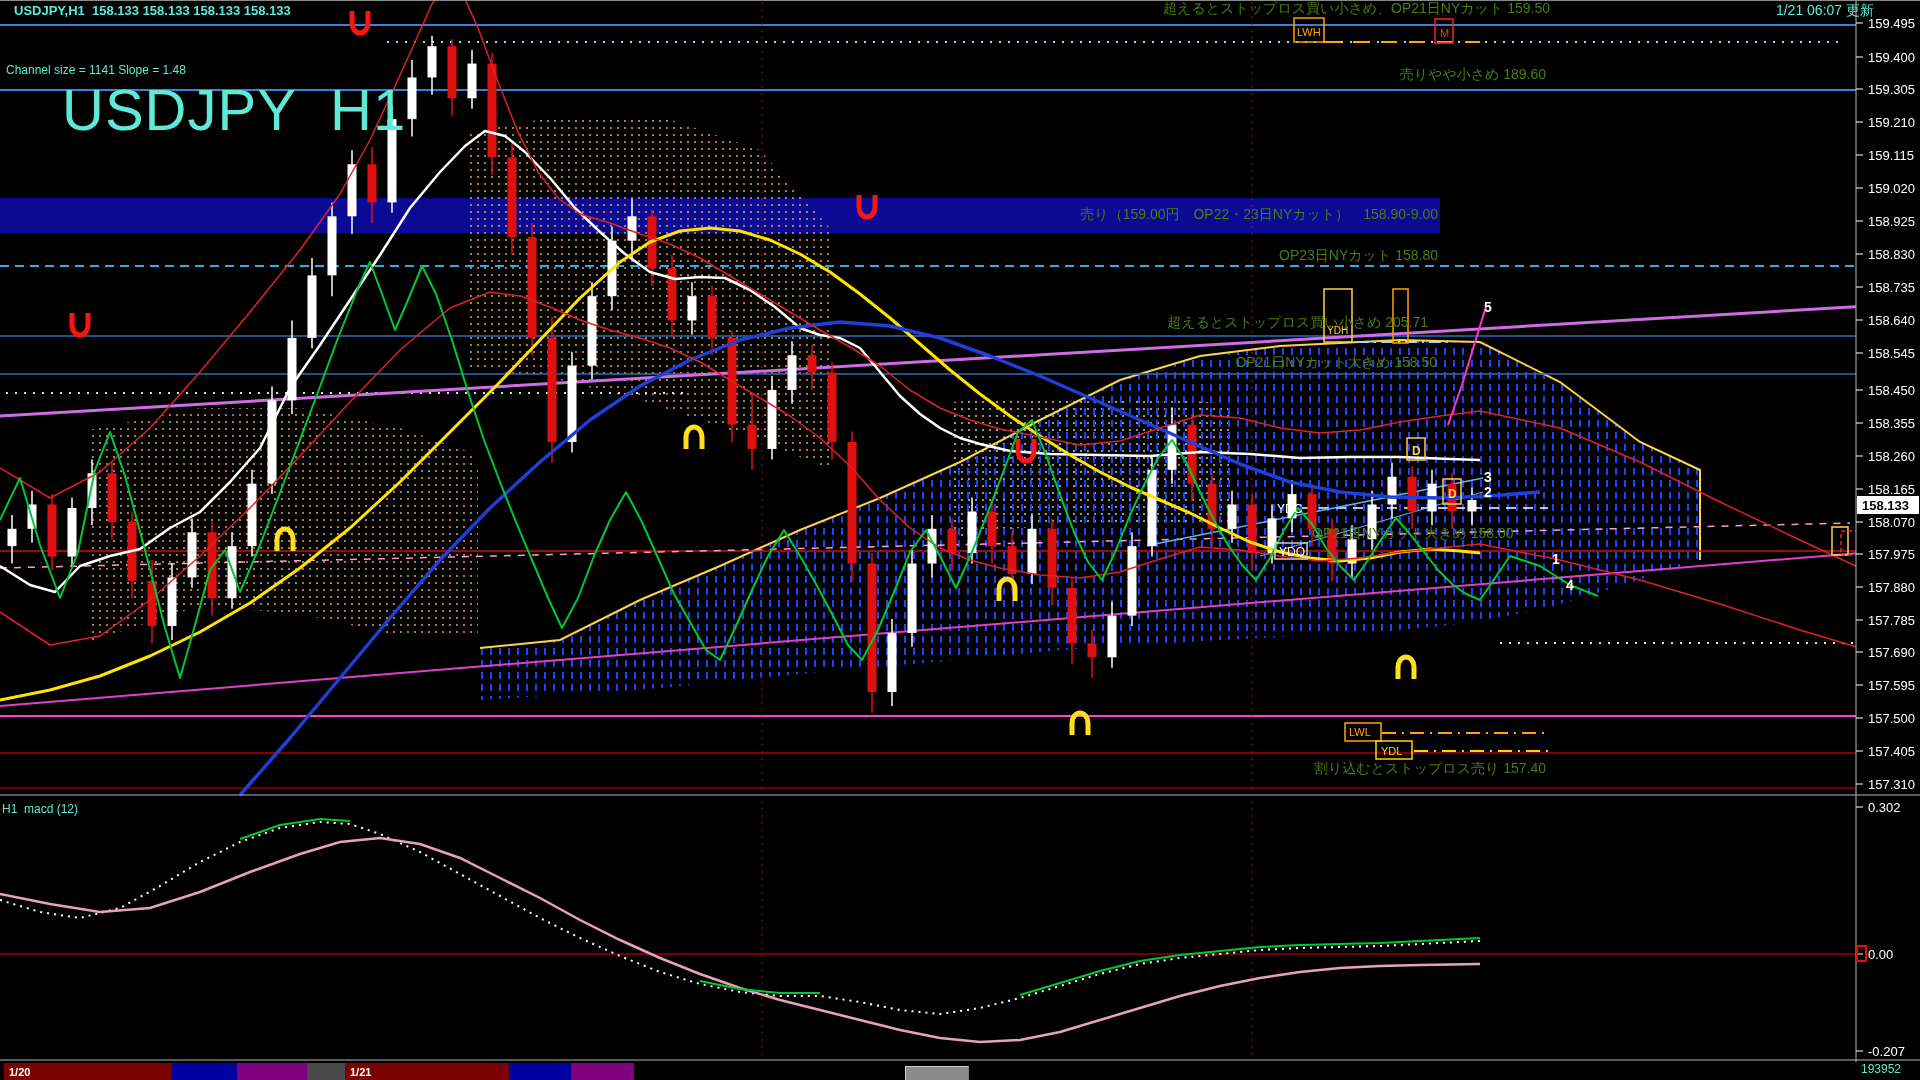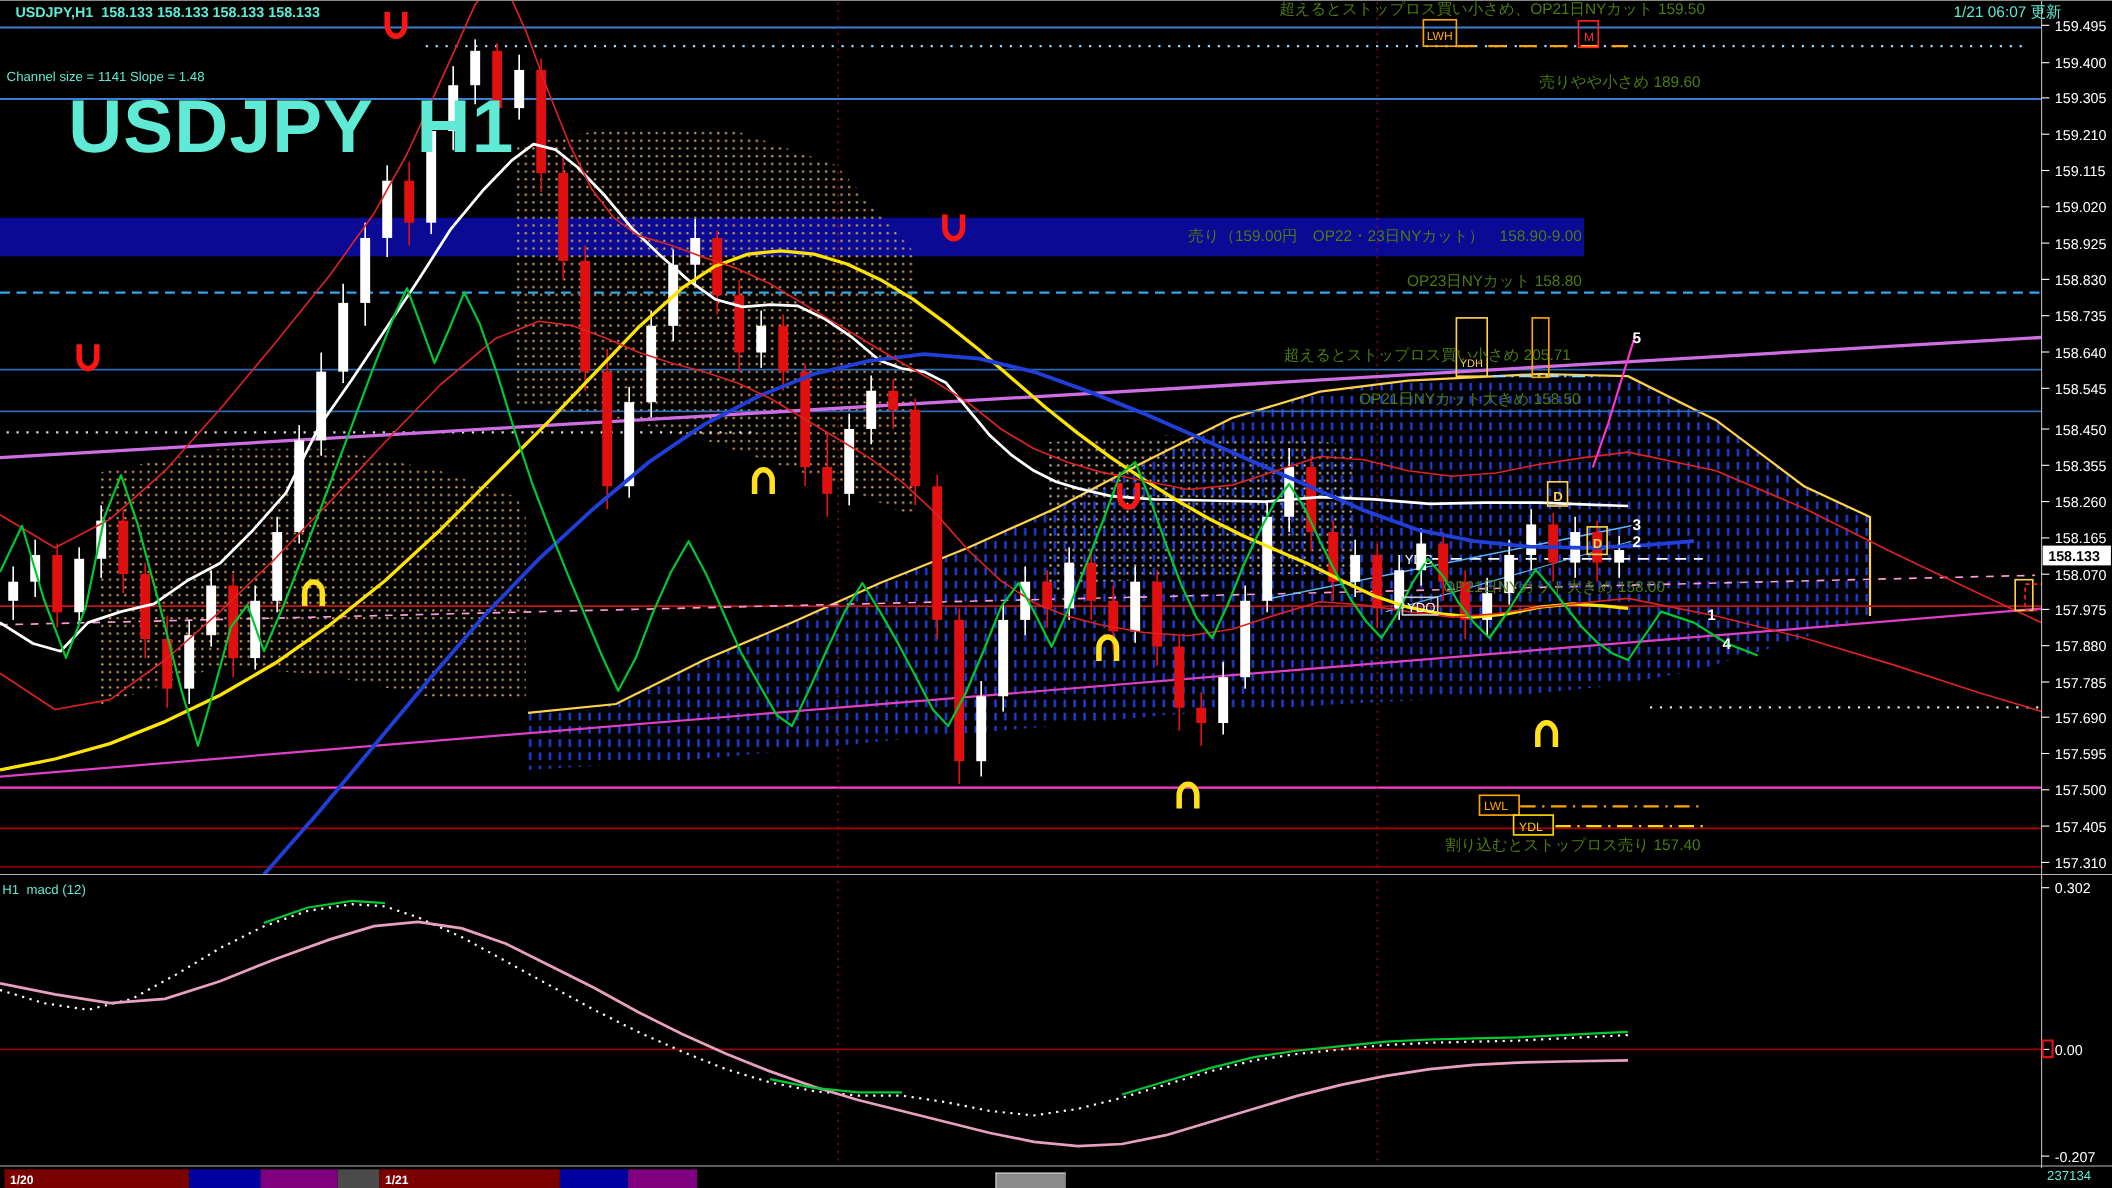--- a/index.html
+++ b/index.html
@@ -2,21 +2,21 @@
 <html><head>
 <meta charset="utf-8">
 <style>
   html,body{margin:0;padding:0;background:#222;}
   .screen{position:relative;width:1920px;height:1080px;background:#000;overflow:hidden;
           font-family:"Liberation Sans",sans-serif;}
   svg{position:absolute;left:0;top:0;}
   .txt{position:absolute;color:#5eead4;white-space:pre;}
   .sym{left:14px;top:3px;font-size:13px;font-weight:600;}
   .chinfo{left:6px;top:63px;font-size:12px;}
-  .wm{left:62px;top:76px;font-size:68px;font-weight:700;letter-spacing:1px;}
+  .wm{left:62px;top:76px;font-size:58px;font-weight:400;letter-spacing:1px;}
   .upd{right:46px;top:2px;font-size:14px;}
   .annot{position:absolute;color:#4d7c0f;font-size:14px;white-space:pre;}
   .macdlbl{left:2px;top:802px;font-size:12px;}
   .macdbtn{position:absolute;left:905px;top:1066px;width:64px;height:14px;background:#8a8a8a;
            color:#00dd00;font-size:11px;line-height:11px;padding:16px;border:1px outset #cfcfcf;
            font-family:"Liberation Sans",sans-serif;}
   .corner{left:1861px;top:1062px;font-size:12px;}
 </style>
 </head>
 <body>
@@ -494,14 +494,14 @@
       <div class="annot" style="top: 206px; right: 482px;">売り（159.00円　OP22・23日NYカット）　158.90-9.00</div>
       <div class="annot" style="top: 247px; right: 482px;">OP23日NYカット 158.80</div>
       <div class="annot" style="top: 314px; right: 492px;">超えるとストップロス買い小さめ 205.71</div>
       <div class="annot" style="top: 354px; right: 483px;">OP21日NYカット大きめ 158.50</div>
       <div class="annot" style="top: 525px; left: 1312px;">OP21日NYカット大きめ 158.00</div>
       <div class="annot" style="top: 760px; right: 374px;">割り込むとストップロス売り 157.40</div>
     </div>
 
   <div class="txt macdlbl">H1  macd (12)</div>
   <button class="macdbtn">macd ON</button>
-  <div class="txt corner">237134</div>
+  <div class="txt corner">193952</div>
 </div>
 
 </body></html>

